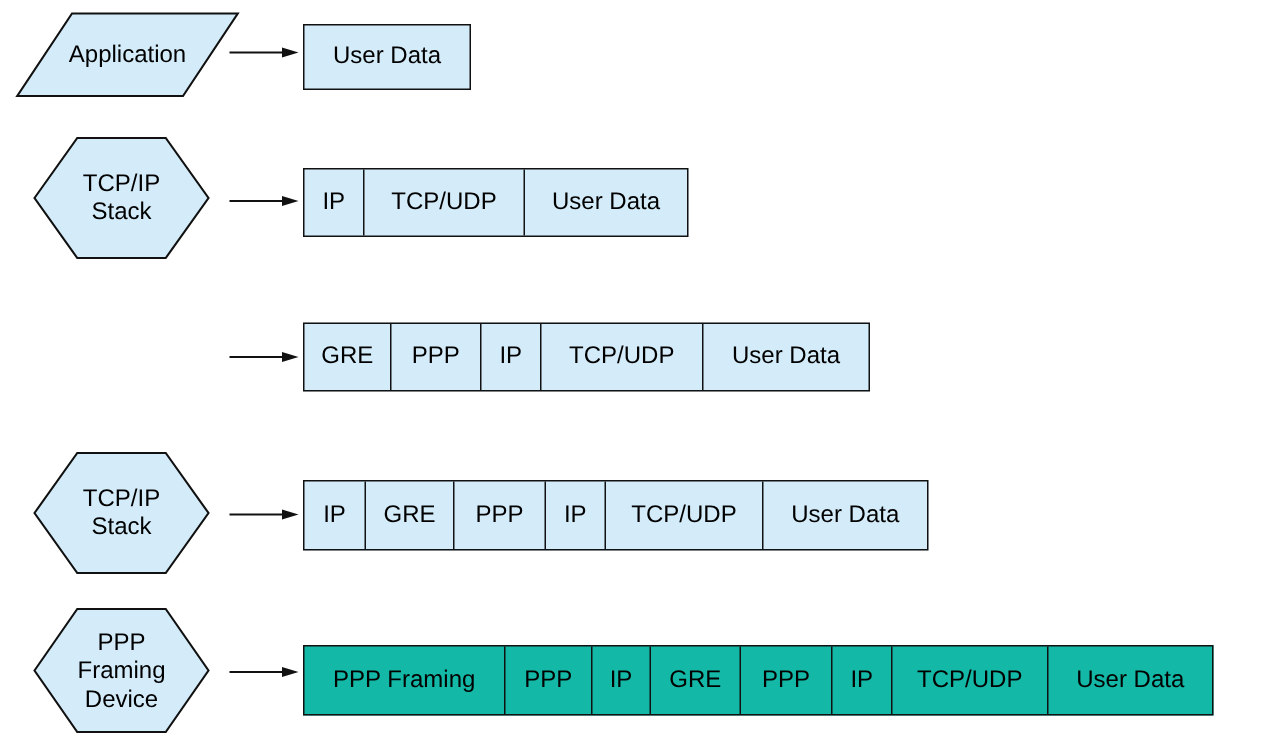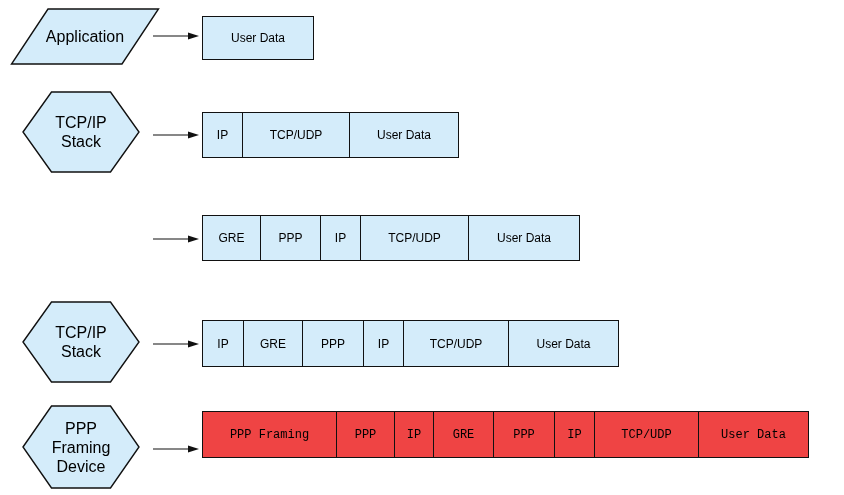--- a/index.html
+++ b/index.html
@@ -43,21 +43,21 @@
   .stack {
     position: absolute;
     display: flex;
     border: 1.5px solid #111111;
   }
   .cell {
     box-sizing: border-box;
     display: flex;
     align-items: center;
     justify-content: center;
-    font-size: 12px;
+    font-size: 16px;
     white-space: nowrap;
     border-right: 1.5px solid #111111;
   }
   .cell:last-child {
     border-right: none;
   }
 </style>
 </head>
 <body>
 
@@ -134,21 +134,21 @@
       <div class="shape-label">
         <span>PPP</span>
         <span>Framing</span>
         <span>Device</span>
       </div>
     </div>
     <div class="arrow" style="left: 151px; top: 441px;"><svg width="50" height="12" viewBox="0 0 50 12">
         <line x1="2" y1="6" x2="38" y2="6" stroke="#111111" stroke-width="1.2"></line>
         <polygon points="37,2.6 48,6 37,9.4" fill="#111111"></polygon>
       </svg></div>
-    <div class="stack" style="left: 202px; top: 411px; height: 45px; background: #ef4444; font-family: Liberation Mono, monospace;">
+    <div class="stack" style="left: 202px; top: 430px; height: 45px; background: #14b8a6;">
       <div class="cell" style="width: 134px;">PPP Framing</div>
       <div class="cell" style="width: 58px;">PPP</div>
       <div class="cell" style="width: 39px;">IP</div>
       <div class="cell" style="width: 60px;">GRE</div>
       <div class="cell" style="width: 61px;">PPP</div>
       <div class="cell" style="width: 40px;">IP</div>
       <div class="cell" style="width: 104px;">TCP/UDP</div>
       <div class="cell" style="width: 109px;">User Data</div>
     </div>
   </div>

